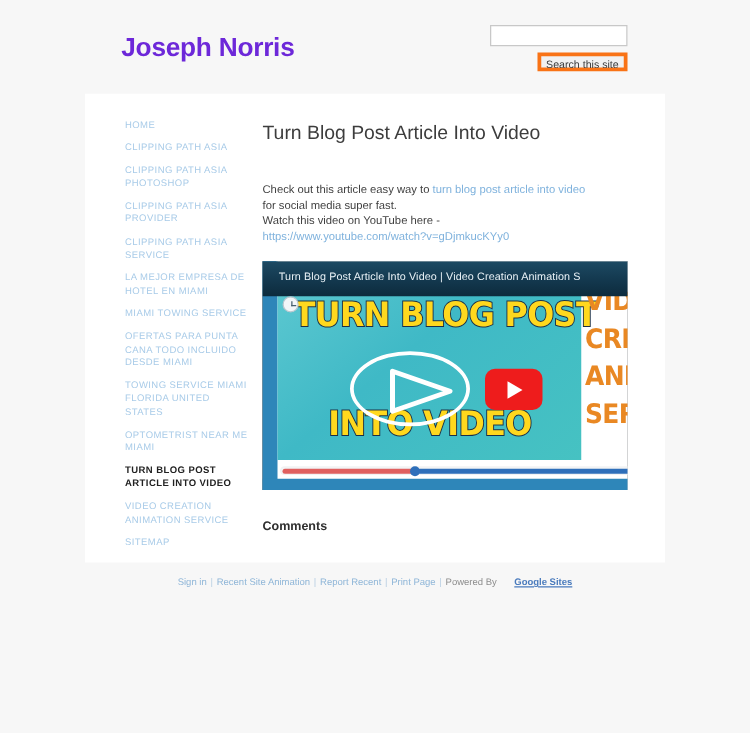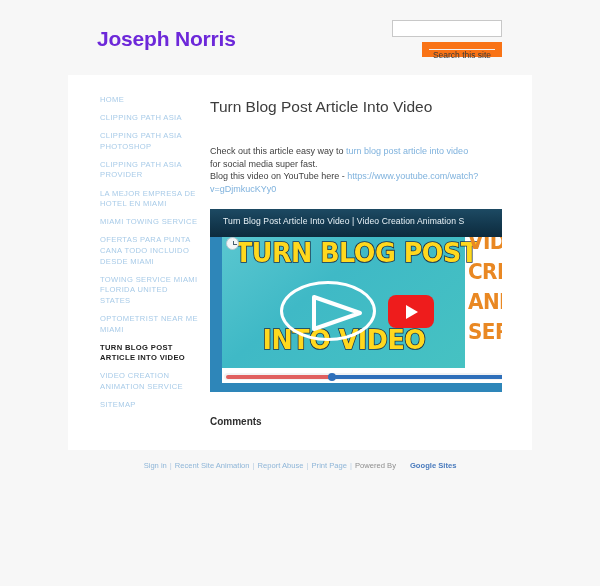--- a/index.html
+++ b/index.html
@@ -47,21 +47,21 @@
     color: #333;
     padding: 0 3px;
     outline: none;
     display: block;
   }
   .search-button {
     position: absolute;
     right: 0; top: 22px;
     height: 15px;
     padding: 0 4px;
-    border: 7px solid #f97316;
+    border: 3px solid #f97316;
     background: #f1f1f1;
     font-family: "Liberation Sans", sans-serif;
     font-size: 8.5px;
     color: #3a3a3a;
     line-height: 13px;
     cursor: pointer;
     white-space: nowrap;
   }
 
   
@@ -306,21 +306,21 @@
     font-size: 7.6px;
     color: #8fb6d8;
   }
   .footer a {
     color: #8fb6d8;
     text-decoration: none;
     cursor: pointer;
   }
   .footer .sep { color: #b9cfe3; margin: 0 3px; }
   .footer .powered { color: #8e8e8e; }
-  .footer .gsites { color: #4a7bbd; font-weight: bold; margin-left: 14px; }
+  .footer .gsites { color: #4a7bbd; font-weight: bold; margin-left: 14px; text-decoration: underline; }
 </style>
 </head>
 <body>
 
 <div id="page">
 
   <div class="site-header">
     <div class="site-title">Joseph Norris</div>
     <div class="search-wrap">
       <input class="search-input" type="text" placeholder="" style="">
@@ -328,34 +328,35 @@
     </div>
   </div>
 
   <div class="content-card">
 
     <nav class="sidebar">
       <a class="nav-item">HOME</a>
       <a class="nav-item">CLIPPING PATH ASIA</a>
       <a class="nav-item">CLIPPING PATH ASIA PHOTOSHOP</a>
       <a class="nav-item">CLIPPING PATH ASIA PROVIDER</a>
+      <a class="nav-item">CLIPPING PATH ASIA SERVICE</a>
       <a class="nav-item">LA MEJOR EMPRESA DE HOTEL EN MIAMI</a>
       <a class="nav-item">MIAMI TOWING SERVICE</a>
       <a class="nav-item">OFERTAS PARA PUNTA CANA TODO INCLUIDO DESDE MIAMI</a>
       <a class="nav-item">TOWING SERVICE MIAMI FLORIDA UNITED STATES</a>
       <a class="nav-item">OPTOMETRIST NEAR ME MIAMI</a>
       <a class="nav-item active">TURN BLOG POST ARTICLE INTO VIDEO</a>
       <a class="nav-item">VIDEO CREATION ANIMATION SERVICE</a>
       <a class="nav-item">SITEMAP</a>
     </nav>
 
     <div class="main">
       <h1 class="page-title">Turn Blog Post Article Into Video</h1>
 
-      <p class="body-copy"><span>Check out this article easy way to </span><a class="inline-link">turn blog post article into video</a><span> for social media super fast.</span><br><span>Blog this video on YouTube here - </span><a class="inline-link">https://www.youtube.com/watch?v=gDjmkucKYy0</a></p>
+      <p class="body-copy"><span>Check out this article easy way to </span><a class="inline-link">turn blog post article into video</a><span> for social media super fast.</span><br><span>Watch this video on YouTube here - </span><a class="inline-link">https://www.youtube.com/watch?v=gDjmkucKYy0</a></p>
 
       <div class="video-embed">
         <div class="video-inner">
 
           <div class="thumb">
             <div class="thumb-frame"></div>
             <div class="thumb-leftband"></div>
             <div class="thumb-teal"></div>
 
             <div class="thumb-text-top">TURN BLOG POST</div>
@@ -389,16 +390,16 @@
           <div class="clock-icon"></div>
 
         </div>
       </div>
 
       <div class="comments-head">Comments</div>
     </div>
   </div>
 
   <div class="footer">
-    <a>Sign in</a><span class="sep">|</span><a>Recent Site Animation</a><span class="sep">|</span><a>Report Abuse</a><span class="sep">|</span><a>Print Page</a><span class="sep">|</span><span class="powered">Powered By</span><span class="gsites">Google Sites</span>
+    <a>Sign in</a><span class="sep">|</span><a>Recent Site Animation</a><span class="sep">|</span><a>Report Recent</a><span class="sep">|</span><a>Print Page</a><span class="sep">|</span><span class="powered">Powered By</span><span class="gsites">Google Sites</span>
   </div>
 
 </div>
 
 </body></html>

